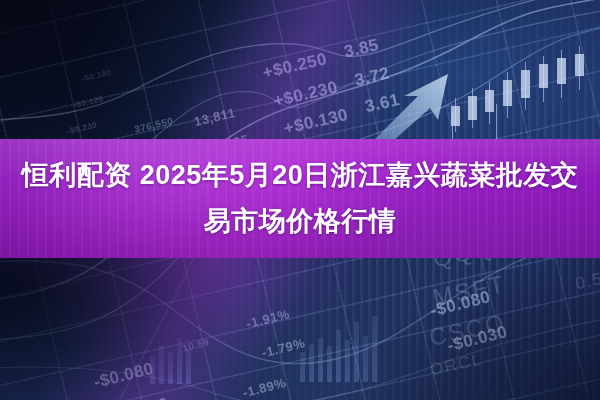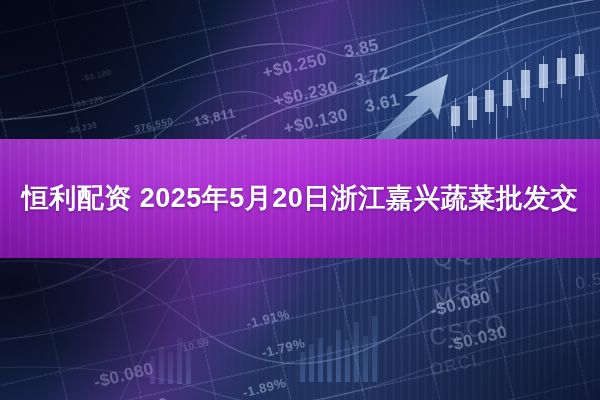--- a/index.html
+++ b/index.html
@@ -230,15 +230,16 @@
 
   <div class="layer" id="bg-dark-corner"></div>
 
   <div id="band">
     <div id="band-tex"></div>
     <div id="band-sheen"></div>
   </div>
 
   <div id="headline">
     <div class="hl-line">恒利配资 2025年5月20日浙江嘉兴蔬菜批发交</div>
+    <div class="hl-line">易市场价格行情</div>
   </div>
 
 </div>
 
 </body></html>

